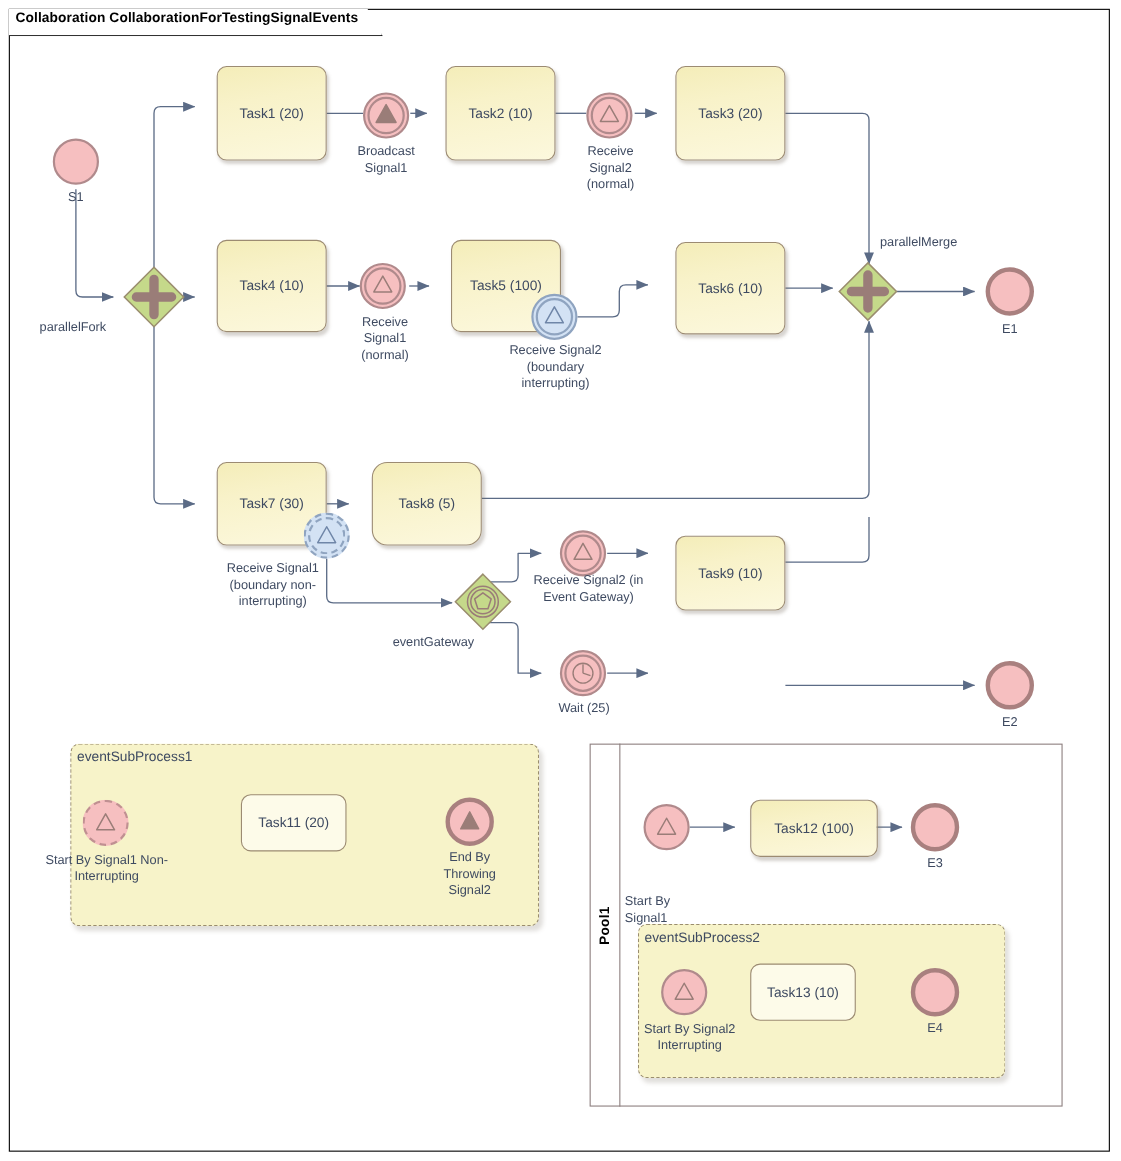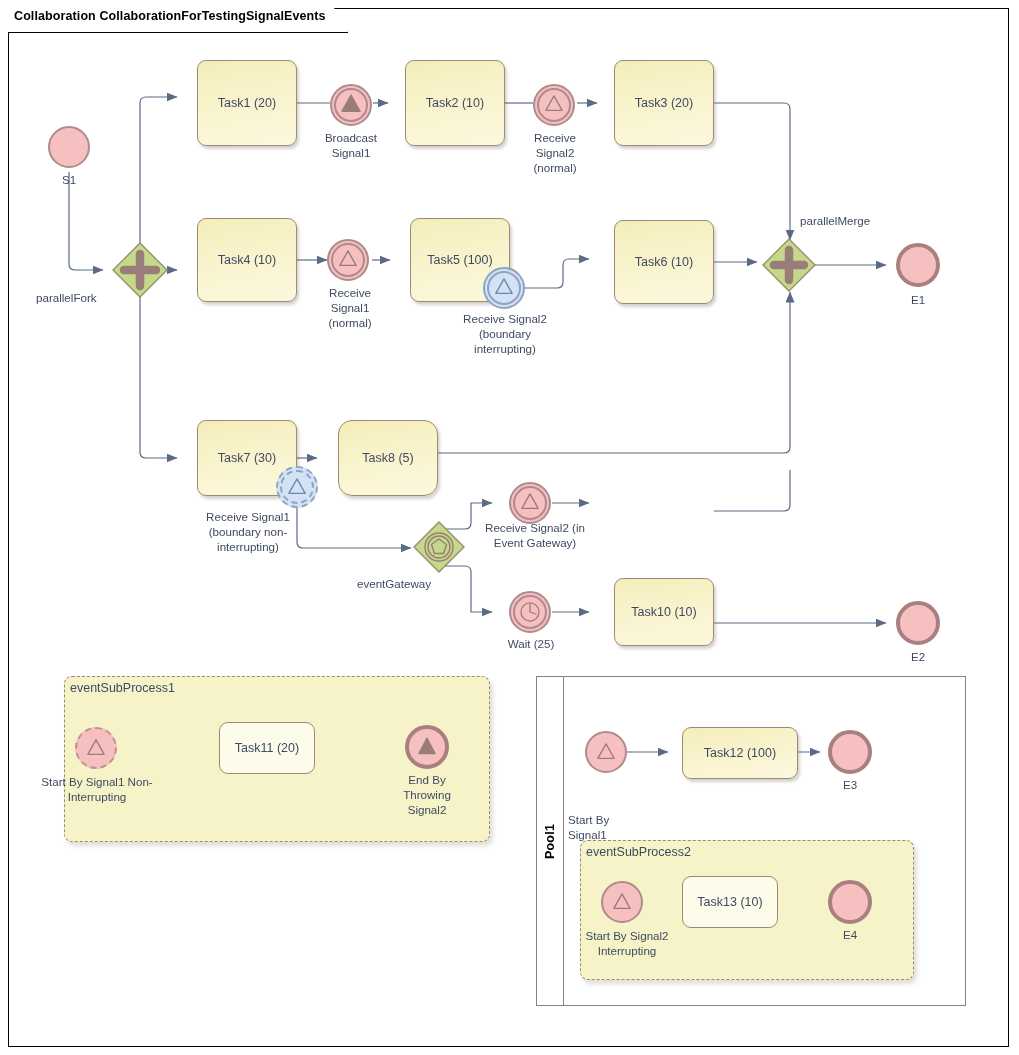--- a/index.html
+++ b/index.html
@@ -266,31 +266,31 @@
 
   <div class="ev ev-sig-catch" style="left:509px;top:482px;width:42px;height:42px;">
     <div class="inner-ring"></div>
     <svg class="tri" viewBox="0 0 42 42">
       <polygon points="21,11 30,27 12,27" fill="none" stroke="#9a7d78" stroke-width="1.5" stroke-linejoin="round"></polygon>
     </svg>
   </div>
   <div class="lbl" style="left:475px;top:520px;width:120px;">Receive Signal2 (in
 Event Gateway)</div>
 
+  <div class="task" style="left:614px;top:487px;width:100px;height:68px;">Task9 (10)</div>
 
   <div class="ev ev-sig-catch" style="left:509px;top:591px;width:42px;height:42px;">
     <div class="inner-ring"></div>
     <svg class="tri" viewBox="0 0 42 42">
       <circle cx="21" cy="21" r="10" fill="none" stroke="#9a7d78" stroke-width="1.4"></circle>
       <path d="M21,21 L21,12 M21,21 L28.5,23.5" stroke="#9a7d78" stroke-width="1.4" fill="none"></path>
     </svg>
   </div>
   <div class="lbl" style="left:489px;top:636px;width:84px;">Wait (25)</div>
 
-  <div class="task" style="left:614px;top:578px;width:100px;height:68px;">Task10 (10)</div>
 
   <div class="ev ev-end" style="left:896px;top:601px;width:44px;height:44px;"></div>
   <div class="lbl" style="left:878px;top:649px;width:80px;">E2</div>
 
   <div class="subproc" style="left:64px;top:676px;width:426px;height:166px;"></div>
   <div class="subproc-title" style="left:70px;top:681px;">eventSubProcess1</div>
 
   <div class="ev ev-dashed" style="left:75px;top:727px;width:42px;height:42px;">
     <svg class="tri" viewBox="0 0 42 42">
       <polygon points="21,12 30,28 12,28" fill="none" stroke="#9a7d78" stroke-width="1.5" stroke-linejoin="round"></polygon>

